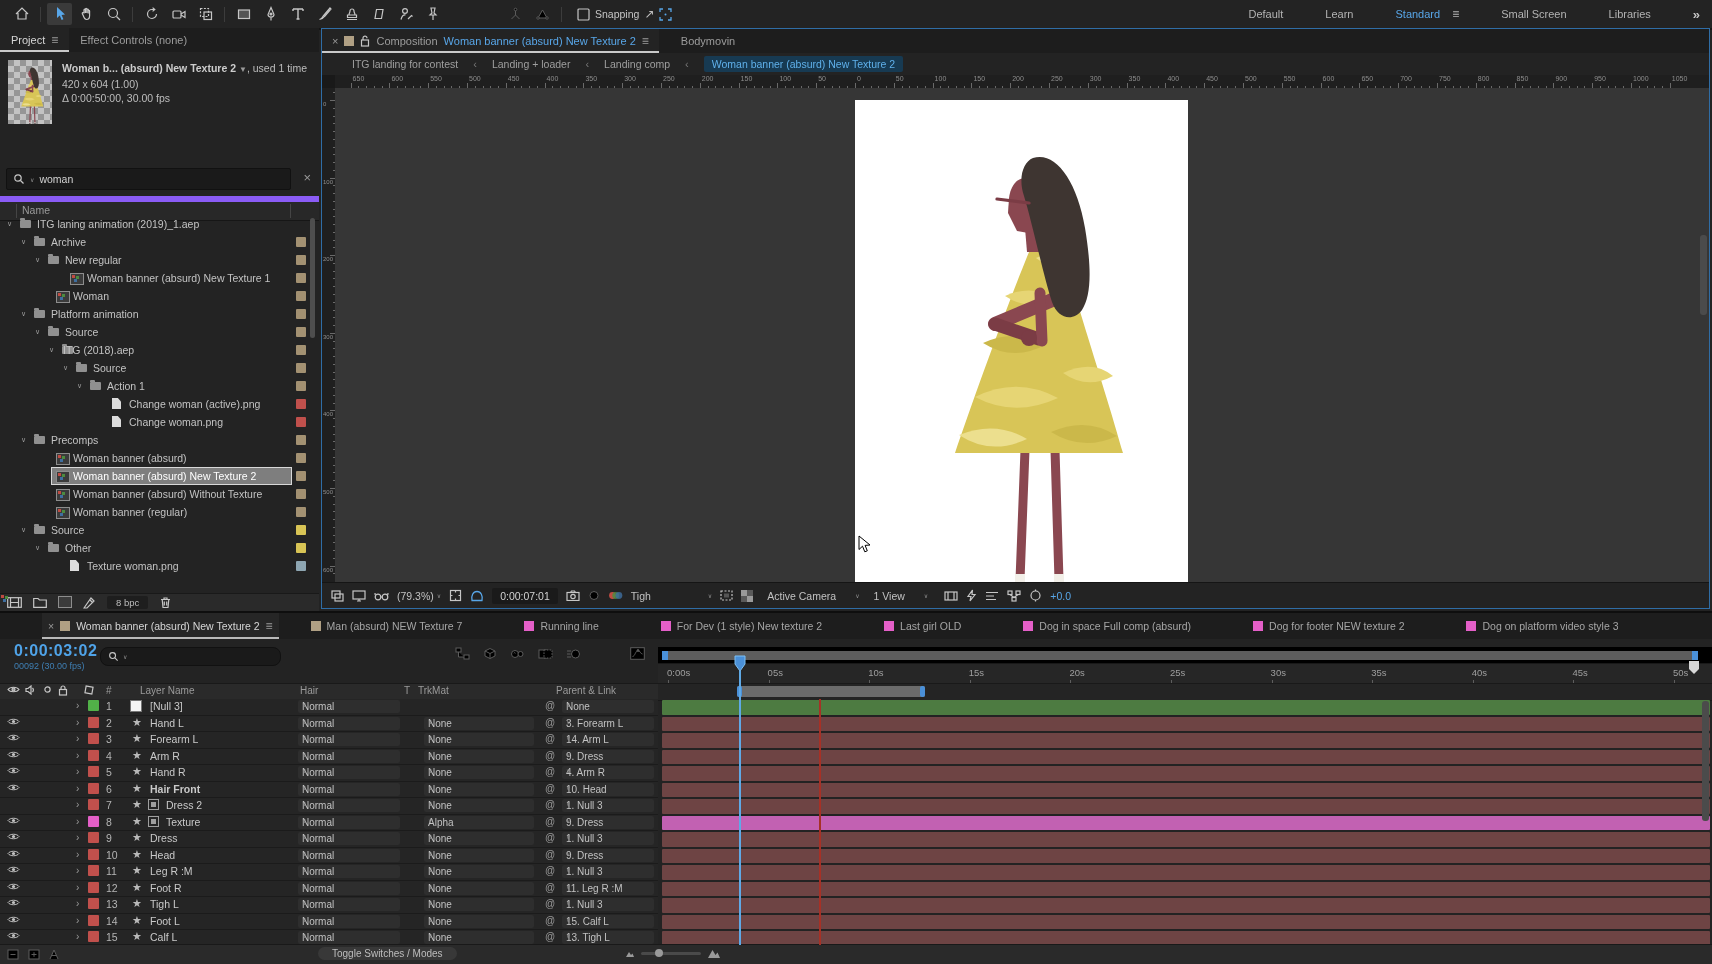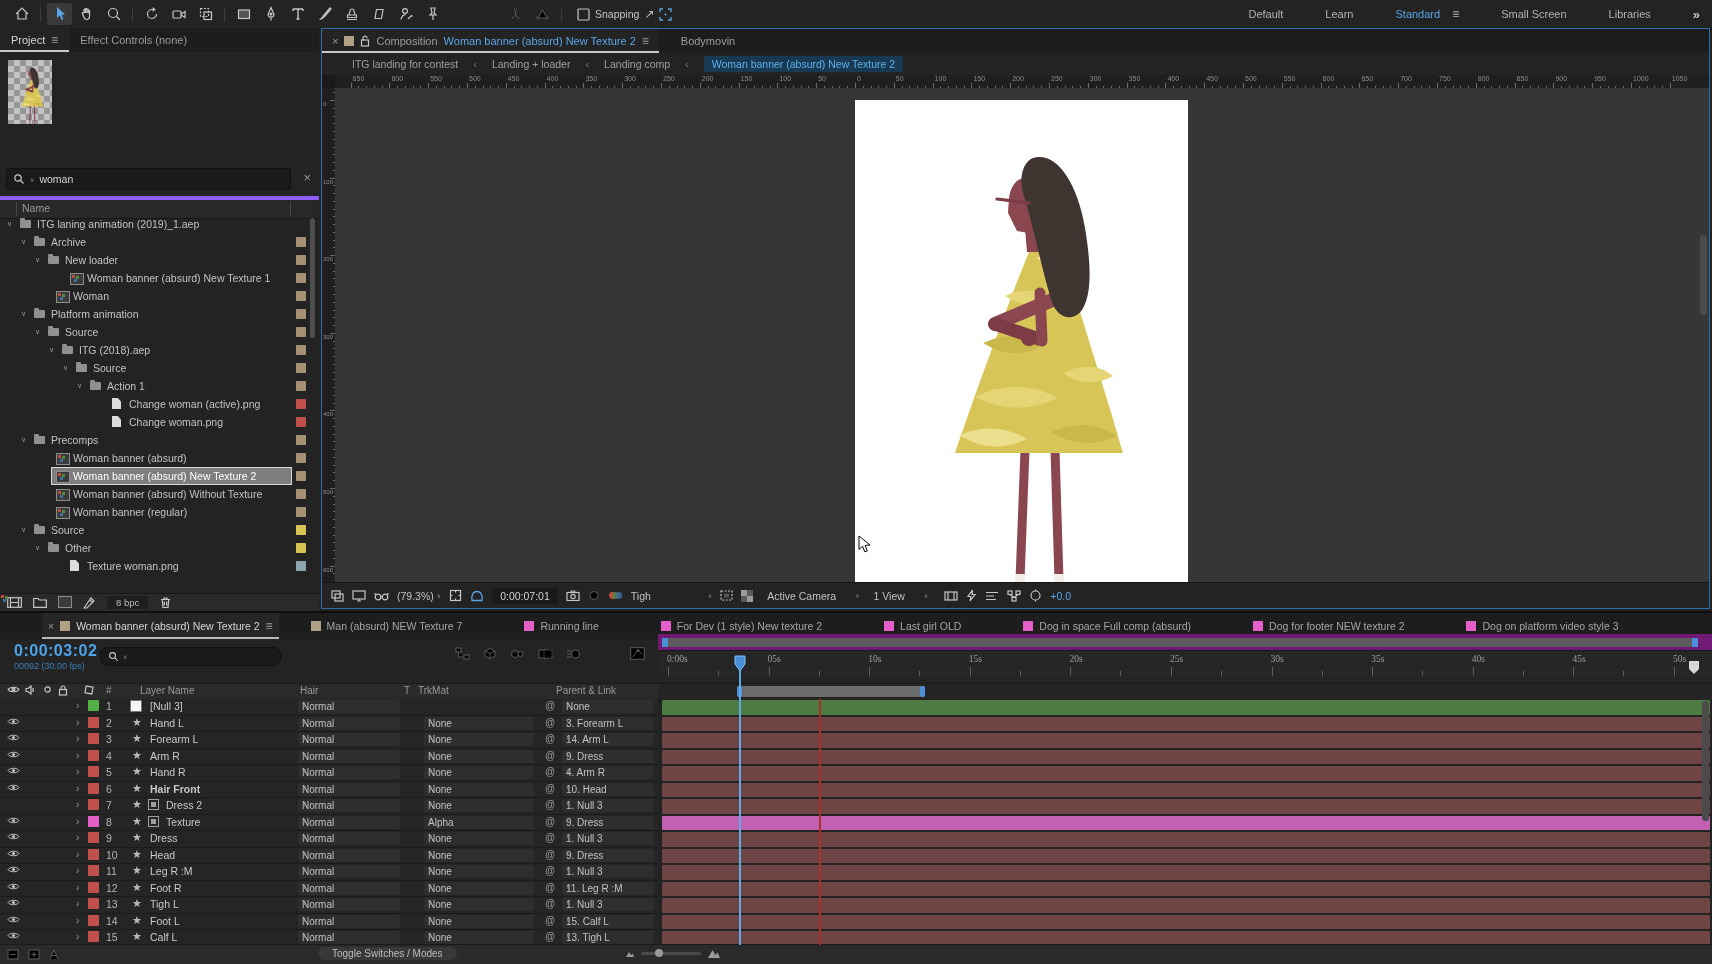--- a/index.html
+++ b/index.html
@@ -28,21 +28,21 @@
   .hamb{font-size:12px;color:#9c9c9c;}
   
   .proj{position:absolute;left:0;top:28px;width:319px;height:583px;background:#232323;}
   .pinfo{position:absolute;left:8px;top:32px;right:4px;display:flex;gap:10px;}
   .thumb{width:44px;height:64px;background:repeating-conic-gradient(#c3c3c3 0% 25%,#969696 25% 50%);background-size:12px 12px;position:relative;flex:none;}
   .pinfotxt{font-size:10.5px;line-height:14px;color:#bdbdbd;padding-top:1px;white-space:nowrap;overflow:hidden;}
   .pinfotxt .t1{color:#cdcdcd;font-weight:bold;}
   .caret{color:#9a9a9a;font-size:8px;}
   .psearch{position:absolute;left:6px;top:140px;right:28px;height:20px;background:#1a1a1a;border:1px solid #111;border-radius:2px;display:flex;align-items:center;gap:5px;padding:0 6px;color:#d2d2d2;}
   .pclear{position:absolute;right:8px;top:142px;color:#9a9a9a;font-size:13px;}
-  .nameheader{position:absolute;left:0;top:168px;right:0;height:18px;background:#282828;border-top:4px solid #8b5cf6;border-bottom:1px solid #161616;color:#9a9a9a;}
+  .nameheader{position:absolute;left:0;top:168px;right:0;height:18px;background:#282828;border-top:6px solid #8b5cf6;border-bottom:1px solid #161616;color:#9a9a9a;}
   .nameheader .nh{position:absolute;left:22px;top:2px;}
   .nameheader .colline{position:absolute;top:2px;bottom:2px;width:1px;background:#454545;}
   .ptree{position:absolute;left:0;top:187px;right:0;height:360px;overflow:hidden;}
   .trow{position:absolute;left:0;right:0;height:18px;line-height:18px;}
   .trow .tchev{position:absolute;font-size:7px;color:#9a9a9a;top:0;}
   .trow .tlabel{position:absolute;white-space:nowrap;color:#c3c3c3;z-index:1;}
   .trow.sel .tlabel{color:#fff;}
   .selbg{position:absolute;top:0;bottom:0;background:#7e7e7e;border:1px solid #d8d8d8;z-index:0;}
   .fico{position:absolute;top:5px;width:11px;height:8px;background:#909090;border-radius:1px;z-index:1;}
   .fico::before{content:"";position:absolute;left:0;top:-2px;width:5px;height:2px;background:#909090;border-radius:1px 1px 0 0;}
@@ -82,21 +82,21 @@
   .tl{position:absolute;left:0;top:611px;width:100%;height:353px;background:#232323;border-top:2px solid #0e0e0e;box-sizing:border-box;}
   .tltabs{height:26px;background:#1d1d1d;display:flex;align-items:center;font-size:10.5px;padding-left:42px;overflow:hidden;}
   .tltab{display:flex;align-items:center;gap:6px;height:26px;padding:0 6px;color:#a5a5a5;flex:none;}
   .tltab.active{background:#262626;box-shadow:inset 0 -2px 0 #b9b9b9;color:#d6d6d6;}
   .tltab .lbl{white-space:nowrap;overflow:hidden;max-width:230px;}
   .tlhead{position:absolute;left:0;top:26px;width:658px;height:44px;}
   .tltime{position:absolute;left:14px;top:3px;font-size:16px;font-weight:bold;color:#4fa3e8;letter-spacing:0.5px;}
   .tlframes{position:absolute;left:14px;top:22px;font-size:9px;color:#3f7fb3;}
   .tlsearch{position:absolute;left:100px;top:8px;width:165px;height:17px;background:#1a1a1a;border:1px solid #111;border-radius:8px;display:flex;align-items:center;padding:0 7px;gap:4px;}
   .tlicons{position:absolute;left:455px;top:8px;display:flex;gap:13px;align-items:center;}
-  .tlright{position:absolute;left:658px;top:21px;right:0;height:44px;background:#701a75;overflow:hidden;font-family:Liberation Serif, serif;}
+  .tlright{position:absolute;left:658px;top:34px;right:0;height:44px;background:#000000;overflow:hidden;}
   .scrollstrip{position:absolute;left:4px;right:14px;top:4px;height:9px;background:#5d5d5d;border-radius:4px;}
   .scap{position:absolute;top:0;width:6px;height:9px;background:#4a90d8;}
   .tlruler{position:absolute;left:0;right:0;top:16px;height:28px;background:#262626;border-top:1px solid #191919;}
   .tlab{position:absolute;top:3px;font-size:9.5px;color:#9f9f9f;}
   .ttick{position:absolute;width:1px;background:#5e5e5e;top:16px;height:9px;}
   .tcols{position:absolute;left:0;top:70px;width:658px;height:16px;background:#2a2a2a;border-top:1px solid #191919;border-bottom:1px solid #191919;color:#9a9a9a;font-size:10px;}
   .tcols span{position:absolute;top:1px;}
   .tworkrow{position:absolute;left:658px;top:70px;right:0;height:16px;background:#242424;border-top:1px solid #191919;border-bottom:1px solid #191919;}
   .workbar{position:absolute;left:79px;width:188px;top:2px;height:11px;background:#6b6b6b;border-radius:2px;}
   .workbar::before,.workbar::after{content:"";position:absolute;top:0;width:5px;height:11px;background:#4a90d8;border-radius:2px;}
@@ -298,20 +298,25 @@
       <div class="ptab">
         <span>Effect Controls (none)</span>
       </div>
     </div>
     <div class="pinfo">
       <div class="thumb">
         <svg width="44" height="64" viewBox="0 0 333 487" preserveAspectRatio="xMidYMid meet">
             <use href="#woman-fig"></use>
           </svg>
       </div>
+      <div class="pinfotxt">
+        <div><span class="t1">Woman b... (absurd) New Texture 2</span> <span class="caret">▼</span><span>, used 1 time</span></div>
+        <div>420 x 604 (1.00)</div>
+        <div>Δ 0:00:50:00, 30.00 fps</div>
+      </div>
     </div>
     <div class="psearch">
       <span class="ic">
           <svg width="12" height="12" viewBox="0 0 12 12">
             <circle cx="5" cy="5" r="3.2"></circle>
             <path d="M7.5 7.5 L10.5 10.5"></path>
           </svg>
         </span>
       <span class="ddchev">∨</span>
       <span>woman</span>
@@ -330,21 +335,21 @@
         </div>
         <div class="trow" style="top: 18px;">
           <span class="tchev" style="left: 21px;">∨</span>
           <span class="fico" style="left: 34px;"></span>
           <span class="tlabel" style="left: 51px;">Archive</span>
           <span class="chip" style="background: rgb(163, 145, 114);"></span>
         </div>
         <div class="trow" style="top: 36px;">
           <span class="tchev" style="left: 35px;">∨</span>
           <span class="fico" style="left: 48px;"></span>
-          <span class="tlabel" style="left: 65px;">New loader</span>
+          <span class="tlabel" style="left: 65px;">New regular</span>
           <span class="chip" style="background: rgb(163, 145, 114);"></span>
         </div>
         <div class="trow" style="top: 54px;">
           <span class="cico" style="left: 70px;"></span>
           <span class="tlabel" style="left: 87px;">Woman banner (absurd) New Texture 1</span>
           <span class="chip" style="background: rgb(163, 145, 114);"></span>
         </div>
         <div class="trow" style="top: 72px;">
           <span class="cico" style="left: 56px;"></span>
           <span class="tlabel" style="left: 73px;">Woman</span>
@@ -358,21 +363,21 @@
         </div>
         <div class="trow" style="top: 108px;">
           <span class="tchev" style="left: 35px;">∨</span>
           <span class="fico" style="left: 48px;"></span>
           <span class="tlabel" style="left: 65px;">Source</span>
           <span class="chip" style="background: rgb(163, 145, 114);"></span>
         </div>
         <div class="trow" style="top: 126px;">
           <span class="tchev" style="left: 49px;">∨</span>
           <span class="fico" style="left: 62px;"></span>
-          <span class="tlabel" style="left: 79px;">ITG (2018).aep</span>
+          <span class="tlabel" style="left: 63px;">ITG (2018).aep</span>
           <span class="chip" style="background: rgb(163, 145, 114);"></span>
         </div>
         <div class="trow" style="top: 144px;">
           <span class="tchev" style="left: 63px;">∨</span>
           <span class="fico" style="left: 76px;"></span>
           <span class="tlabel" style="left: 93px;">Source</span>
           <span class="chip" style="background: rgb(163, 145, 114);"></span>
         </div>
         <div class="trow" style="top: 162px;">
           <span class="tchev" style="left: 77px;">∨</span>

